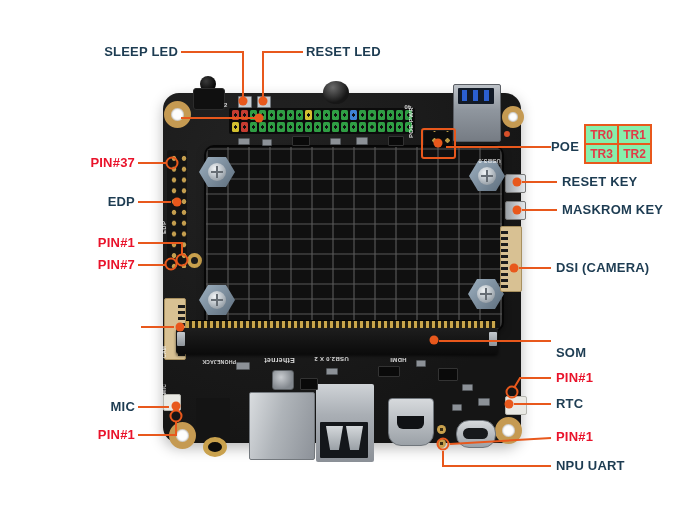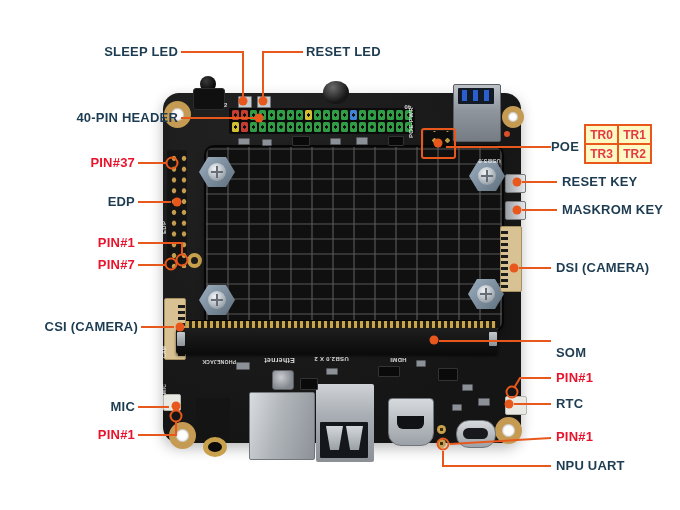--- a/index.html
+++ b/index.html
@@ -109,21 +109,21 @@
   
   .lbl{position:absolute;height:14px;line-height:14px;font-size:13px;font-weight:700;
        color:var(--label,#1d3c52);letter-spacing:.2px;white-space:nowrap;}
   .lbl.r{text-align:right;}
   .lbl.red{color:var(--pin_label,#e9132b);}
   .overlay{position:absolute;left:0;top:0;pointer-events:none;}
 
   
   .trtable{position:absolute;left:584px;top:124px;display:grid;grid-template-columns:31px 31px;grid-template-rows:17px 17px;
     gap:2px;background:var(--table_border,#e8581c);border:2px solid var(--table_border,#e8581c);}
-  .trcell{background:#fef9c3;display:flex;align-items:center;justify-content:center;
+  .trcell{background:#86efac;display:flex;align-items:center;justify-content:center;
     color:var(--table_text,#e23a46);font-size:12px;font-weight:700;}
 </style>
 </head>
 <body>
 
 <div class="scene">
 
   <div class="pcb"></div>
 
   <div class="hole tl"></div>
@@ -305,26 +305,24 @@
       <circle cx="182" cy="260" r="5.5"></circle>
       <circle cx="171" cy="264" r="5.5"></circle>
       <circle cx="176" cy="416" r="5.5"></circle>
       <circle cx="512" cy="392" r="5.5"></circle>
       <circle cx="443" cy="444" r="5.5"></circle>
     </g>
   </svg>
 
   <div class="lbl r" style="left:62px;top:45px;width:116px;">SLEEP LED</div>
   <div class="lbl" style="left:306px;top:45px;">RESET LED</div>
-  <div class="lbl r" style="left:38px;top:111px;width:140px;">40-PIN HEADER</div>
   <div class="lbl r red" style="left:61px;top:156px;width:74px;">PIN#37</div>
   <div class="lbl r" style="left:61px;top:195px;width:74px;">EDP</div>
   <div class="lbl r red" style="left:61px;top:236px;width:74px;">PIN#1</div>
   <div class="lbl r red" style="left:61px;top:258px;width:74px;">PIN#7</div>
-  <div class="lbl r" style="left:28px;top:320px;width:110px;">CSI (CAMERA)</div>
   <div class="lbl r" style="left:61px;top:400px;width:74px;">MIC</div>
   <div class="lbl r red" style="left:61px;top:428px;width:74px;">PIN#1</div>
   <div class="lbl" style="left:551px;top:140px;">POE</div>
   <div class="lbl" style="left:562px;top:175px;">RESET KEY</div>
   <div class="lbl" style="left:562px;top:203px;">MASKROM KEY</div>
   <div class="lbl" style="left:556px;top:261px;">DSI (CAMERA)</div>
   <div class="lbl" style="left:556px;top:346px;">SOM</div>
   <div class="lbl red" style="left:556px;top:371px;">PIN#1</div>
   <div class="lbl" style="left:556px;top:397px;">RTC</div>
   <div class="lbl red" style="left:556px;top:430px;">PIN#1</div>

